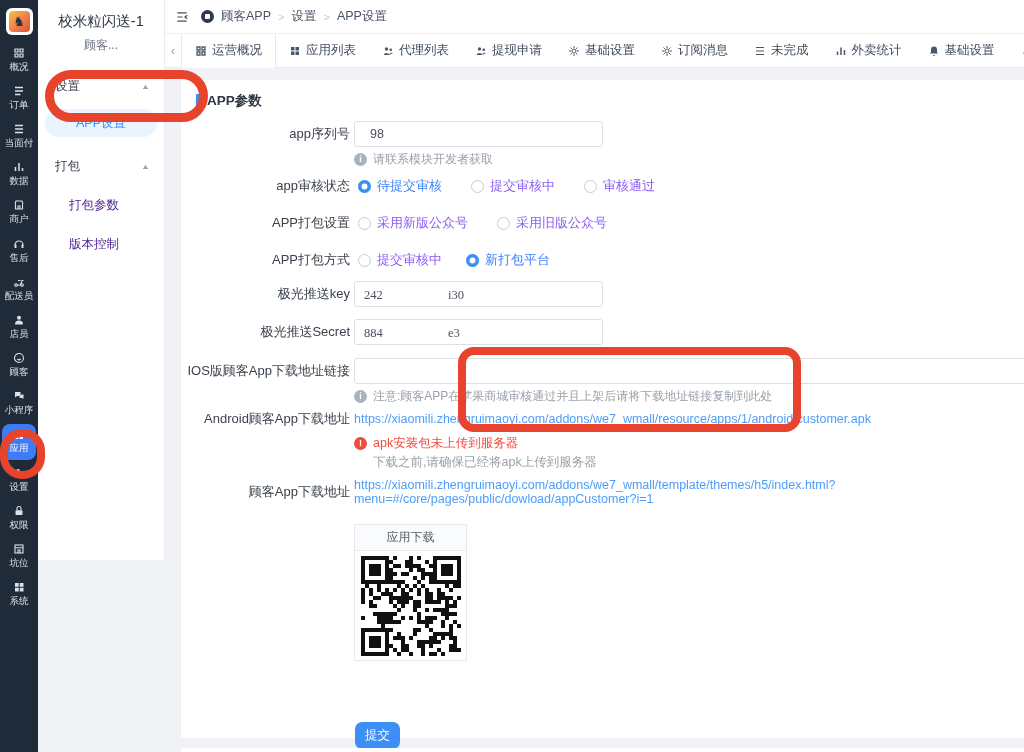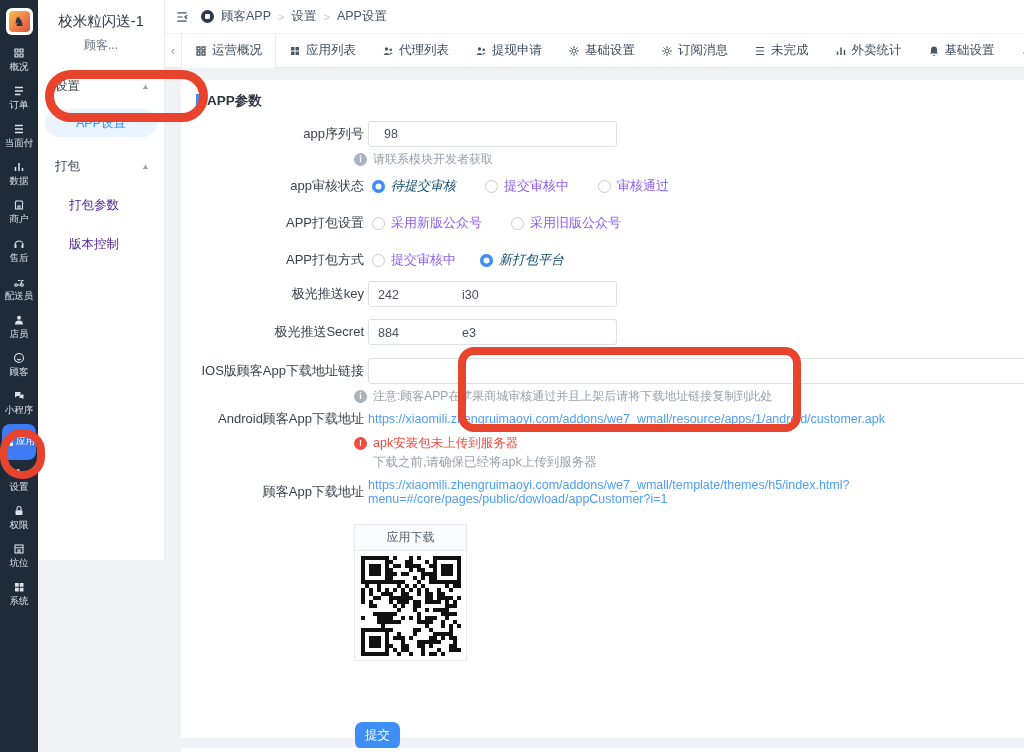--- a/index.html
+++ b/index.html
@@ -7,21 +7,21 @@
   .ic { display:inline-block; vertical-align:middle; flex:none; }
 
   
   .rail { position:absolute; left:0; top:0; width:38px; height:752px; background:#202b3a; z-index:5; }
   .rail-logo { width:27px; height:27px; margin:8px auto 6px; background:#fff; border-radius:6px; display:flex; align-items:center; justify-content:center; }
   .rail-logo .logo-inner { width:21px; height:21px; border-radius:4px; background:linear-gradient(135deg,#f7c04a 0%,#ee7d4e 55%,#e04f33 100%); color:#243044; font-size:13px; line-height:21px; text-align:center; }
   .rail-item { height:38.2px; display:flex; flex-direction:column; align-items:center; justify-content:center; gap:2px; color:#dbe1e9; cursor:pointer; }
   .rail-item .rlabel { font-size:9.5px; letter-spacing:0; white-space:nowrap; }
   .rail-item svg { width:12px; height:12px; }
   .rail-item.active { padding:0; }
-  .rail-item.active .railbox { background:#3f7cf4; border-radius:8px; width:34px; height:36px; display:flex; flex-direction:row; align-items:center; justify-content:center; gap:1px; color:#fff; }
+  .rail-item.active .railbox { background:#3f7cf4; border-radius:8px; width:34px; height:36px; display:flex; flex-direction:column; align-items:center; justify-content:center; gap:1px; color:#fff; }
   .railbox { display:flex; flex-direction:column; align-items:center; justify-content:center; gap:2px; }
 
   
   .subbar { position:absolute; left:38px; top:0; width:127px; height:560px; background:#fff; border-right:1px solid #eaecef; z-index:4; }
   .sub-title { text-align:center; margin-top:12px; font-size:14.5px; color:#2b3340; }
   .sub-sub { text-align:center; margin-top:6px; font-size:12px; color:#6b7480; }
   .sub-section { display:flex; align-items:center; justify-content:space-between; padding:0 14px 0 17px; margin-top:24px; font-size:12.5px; color:#3c434d; cursor:pointer; }
   .sub-section .chev { color:#9aa1ab; font-size:9px; transform:scaleY(.8); }
   .sub-active { position:relative; width:112px; height:28px; margin:14px auto 0; background:#e9f4ff; border-radius:15px; color:#3e8ef7; font-size:12.5px; display:flex; align-items:center; justify-content:center; cursor:pointer; }
   .sub-item { margin:22px 0 0 31px; font-size:12.5px; color:#4c1d95; cursor:pointer; }
@@ -40,42 +40,42 @@
   .tab { display:flex; align-items:center; gap:5px; padding:0 13px; font-size:12.5px; color:#3e4a5b; white-space:nowrap; cursor:pointer; position:relative; }
   .tab svg { width:12px; height:12px; color:#4c5868; }
   .tab.active { border-left:1px solid #e7e9ec; border-right:1px solid #e7e9ec; }
   .tab.active::after { content:''; position:absolute; left:0; right:0; bottom:-1px; height:1px; background:#fff; }
 
   .card { position:absolute; left:16px; top:80px; width:852px; height:658px; background:#fff; }
   .sec-head { display:flex; align-items:center; gap:8px; height:26px; margin:8px 0 0 15px; }
   .sec-bar { width:3px; height:14px; background:#3e8ef7; }
   .sec-title { font-size:13.5px; font-weight:bold; color:#2f3642; }
 
-  .frow { position:absolute; left:0; display:flex; align-items:center;padding-left:14px; }
+  .frow { position:absolute; left:0; display:flex; align-items:center; }
   .flabel { width:169px; text-align:right; flex:none; margin-right:4px; font-size:13px; color:#3b424c; }
   .inp { height:26px; border:1px solid #dcdfe6; border-radius:3px; background:#fff; font-size:12.5px; color:#4a5osc; color:#49515c; padding-left:15px; outline:none; }
   .inp.small { width:249px; }
-  .inp-fake { position:relative; width:249px; height:26px; border:1px solid #dcdfe6; border-radius:3px; background:#fff; }
+  .inp-fake { position:relative; width:249px; height:26px; border:1px solid #dcdfe6; border-radius:3px; background:#fff;font-family:Liberation Serif, serif; }
   .inp-fake .v1 { position:absolute; left:9px; top:6px; font-size:12.5px; color:#49515c; }
   .inp-fake .v2 { position:absolute; left:93px; top:6px; font-size:12.5px; color:#49515c; }
   .inp-wide { flex:1; margin-right:-8px; height:26px; border:1px solid #dcdfe6; border-radius:3px; background:#fff; outline:none; padding-left:10px; font-size:12.5px; }
 
   .hint { display:flex; align-items:center; gap:6px; font-size:12px; color:#9aa1aa; }
   .ci { width:13px; height:13px; border-radius:50%; flex:none; color:#fff; font-size:9px; line-height:13px; text-align:center; font-weight:bold; }
   .ci.gray { background:#aab2bb; }
   .ci.red { background:#f04c3f; }
   .err-text { font-size:12.5px; color:#f04c3f; }
   .note-text { font-size:12.5px; color:#9aa1aa; }
 
   .ropt { display:flex; align-items:center; gap:6px; margin-right:29px; cursor:pointer; }
   .radio { width:13px; height:13px; border-radius:50%; border:1px solid #c7ccd3; background:#fff; flex:none; }
   .radio.on { border:none; background:#3e8ef7; box-shadow:inset 0 0 0 3.5px #3e8ef7, inset 0 0 0 8px #fff; position:relative; }
   .radio.on::after { content:''; position:absolute; left:4.5px; top:4.5px; width:4px; height:4px; border-radius:50%; background:#fff; }
   .ropt .olabel { font-size:13px; color:#8b5cf6; font-weight:500; }
-  .ropt.sel .olabel { color:#0c4a6e;font-style:italic; }
+  .ropt.sel .olabel { color:#3b82f6; }
 
   .link { font-size:12.5px; color:#4d9df8; text-decoration:none; cursor:pointer; }
 
   .qr-card { position:absolute; left:173px; top:444px; width:113px; height:137px; border:1px solid #e7e9ec; background:#fff; }
   .qr-head { height:26px; background:#fafbfc; border-bottom:1px solid #e7e9ec; display:flex; align-items:center; justify-content:center; font-size:12px; color:#555d68; }
   .qr-body { display:flex; align-items:center; justify-content:center; padding-top:5px; }
 
   .submit-btn { position:absolute; left:174px; top:642px; width:45px; height:27px; background:#3e8ef7; color:#fff; border:none; border-radius:7px; font-size:12.5px; cursor:pointer; font-family:inherit; }
 
   .bottom-sliver { position:absolute; left:16px; top:748px; width:852px; height:4px; background:#fff; }

